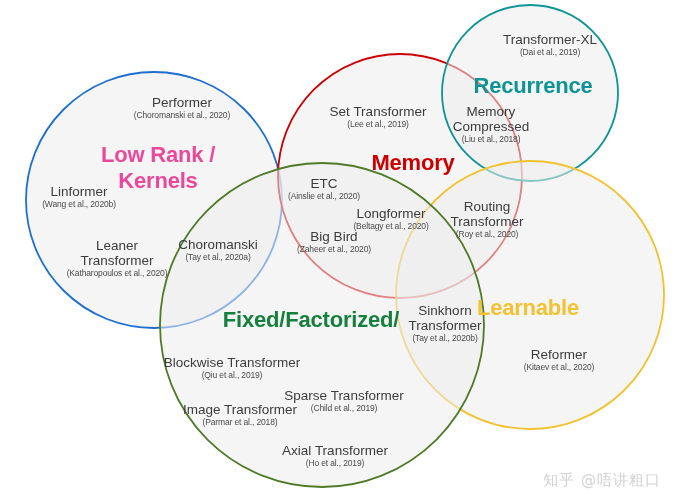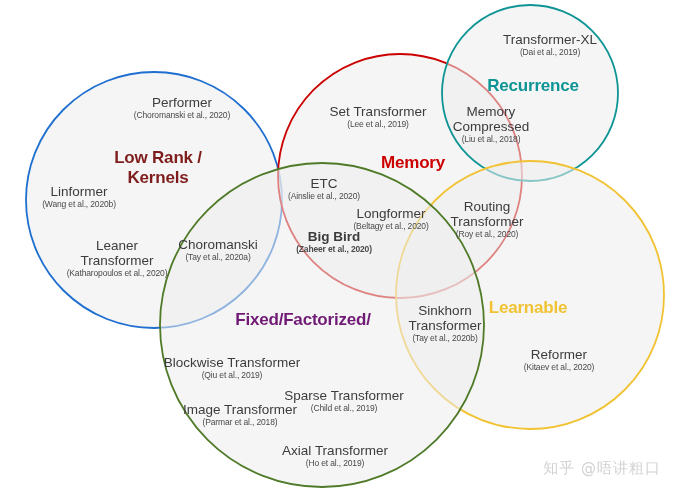--- a/index.html
+++ b/index.html
@@ -25,42 +25,42 @@
   .lbl {
     position: absolute;
     text-align: center;
     transform: translate(-50%, -50%);
     line-height: 1.12;
     white-space: nowrap;
     pointer-events: none;
   }
   .cat-label {
     font-weight: bold;
-    font-size: 17px;
+    font-size: 22px;
     letter-spacing: -0.2px;
   }
   .cat-label.two-line { line-height: 1.18; }
   .model {
     color: #3c3c3c;
     font-size: 13.5px;
     font-weight: 400;
   }
   .model .cite {
     display: block;
     font-size: 8.5px;
     color: #4a4a4a;
     margin-top: 1px;
     letter-spacing: -0.15px;
   }
   .model .nm { display: block; }
   .model .nm.l2 { display: block; }
   .watermark {
     position: absolute;
     right: 14px;
-    bottom: 24px;
+    bottom: 12px;
     color: #d2d2d2;
     font-size: 15px;
     letter-spacing: 1px;
     font-family: "DejaVu Sans", sans-serif;
     white-space: nowrap;
   }
 </style>
 </head>
 <body>
 
@@ -68,34 +68,34 @@
 
   <svg id="venn-svg" viewBox="0 0 675 502">
       <circle cx="154" cy="200" r="128" fill="#ededed" fill-opacity="0.55" stroke="#1f6fd0" stroke-width="1.8"></circle>
       <circle cx="400" cy="176" r="122" fill="#ededed" fill-opacity="0.55" stroke="#cc0000" stroke-width="1.8"></circle>
       <circle cx="530" cy="93" r="88" fill="#ededed" fill-opacity="0.55" stroke="#0e9494" stroke-width="1.8"></circle>
       <circle cx="530" cy="295" r="134" fill="#ededed" fill-opacity="0.55" stroke="#f1c232" stroke-width="1.8"></circle>
       <circle cx="322" cy="325" r="162" fill="#ededed" fill-opacity="0.55" stroke="#4f7a28" stroke-width="1.8"></circle>
     </svg>
 
   <div id="cat-labels">
-      <div class="lbl cat-label two-line" style="left: 158px; top: 168px; color: #7f1d1d;">
+      <div class="lbl cat-label two-line" style="left: 158px; top: 168px; color: #ec4899;">
         <div>Low Rank /</div>
         <div>Kernels</div>
       </div>
       <div class="lbl cat-label" style="left: 413px; top: 163px; color: rgb(204, 0, 0);">
         <div>Memory</div>
       </div>
       <div class="lbl cat-label" style="left: 533px; top: 86px; color: rgb(14, 148, 148);">
         <div>Recurrence</div>
       </div>
       <div class="lbl cat-label two-line" style="left: 528px; top: 308px; color: rgb(241, 194, 50);">
         <div>Learnable</div>
       </div>
-      <div class="lbl cat-label two-line" style="left: 303px; top: 320px; color: #701a75;">
+      <div class="lbl cat-label two-line" style="left: 311px; top: 320px; color: #15803d;">
         <div>Fixed/Factorized/</div>
       </div>
     </div>
   <div id="model-labels">
       <div class="lbl model" style="left: 182px; top: 108px;">
         <span class="nm">Performer</span>
         <span class="cite">(Choromanski et al., 2020)</span>
       </div>
       <div class="lbl model" style="left: 79px; top: 197px;">
         <span class="nm">Linformer</span>
@@ -124,21 +124,21 @@
         <span class="cite">(Dai et al., 2019)</span>
       </div>
       <div class="lbl model" style="left: 324px; top: 189px;">
         <span class="nm">ETC</span>
         <span class="cite">(Ainslie et al., 2020)</span>
       </div>
       <div class="lbl model" style="left: 391px; top: 219px;">
         <span class="nm">Longformer</span>
         <span class="cite">(Beltagy et al., 2020)</span>
       </div>
-      <div class="lbl model" style="left: 334px; top: 242px; font-weight: bold;">
+      <div class="lbl model" style="left: 334px; top: 242px;">
         <span class="nm">Big Bird</span>
         <span class="cite">(Zaheer et al., 2020)</span>
       </div>
       <div class="lbl model" style="left: 487px; top: 219px;">
         <span class="nm">Routing</span>
         <span class="nm l2">Transformer</span>
         <span class="cite">(Roy et al., 2020)</span>
       </div>
       <div class="lbl model" style="left: 445px; top: 323px;">
         <span class="nm">Sinkhorn</span>

